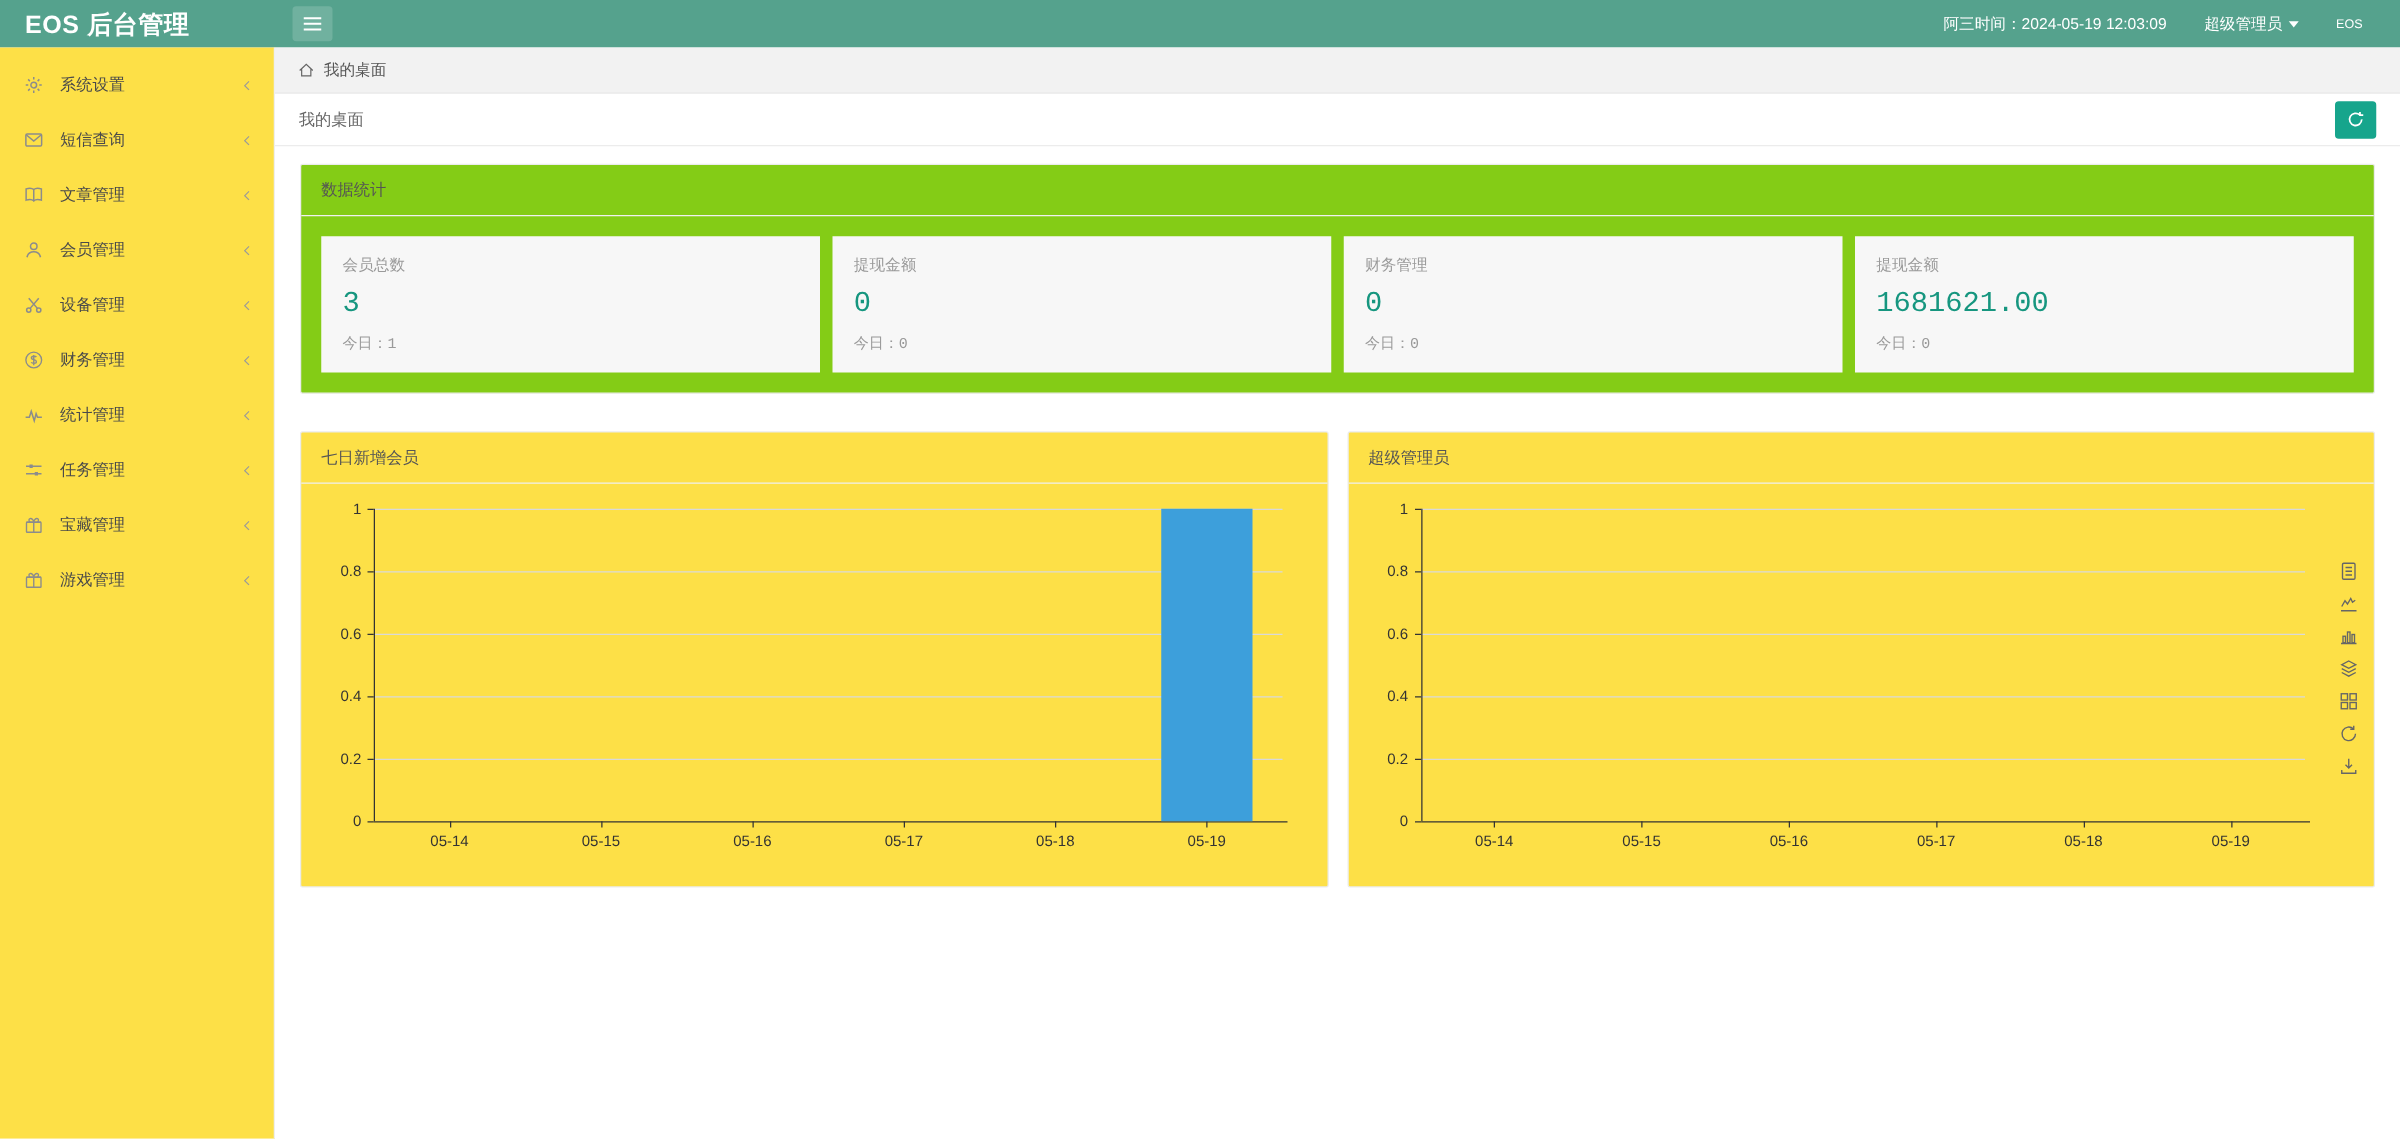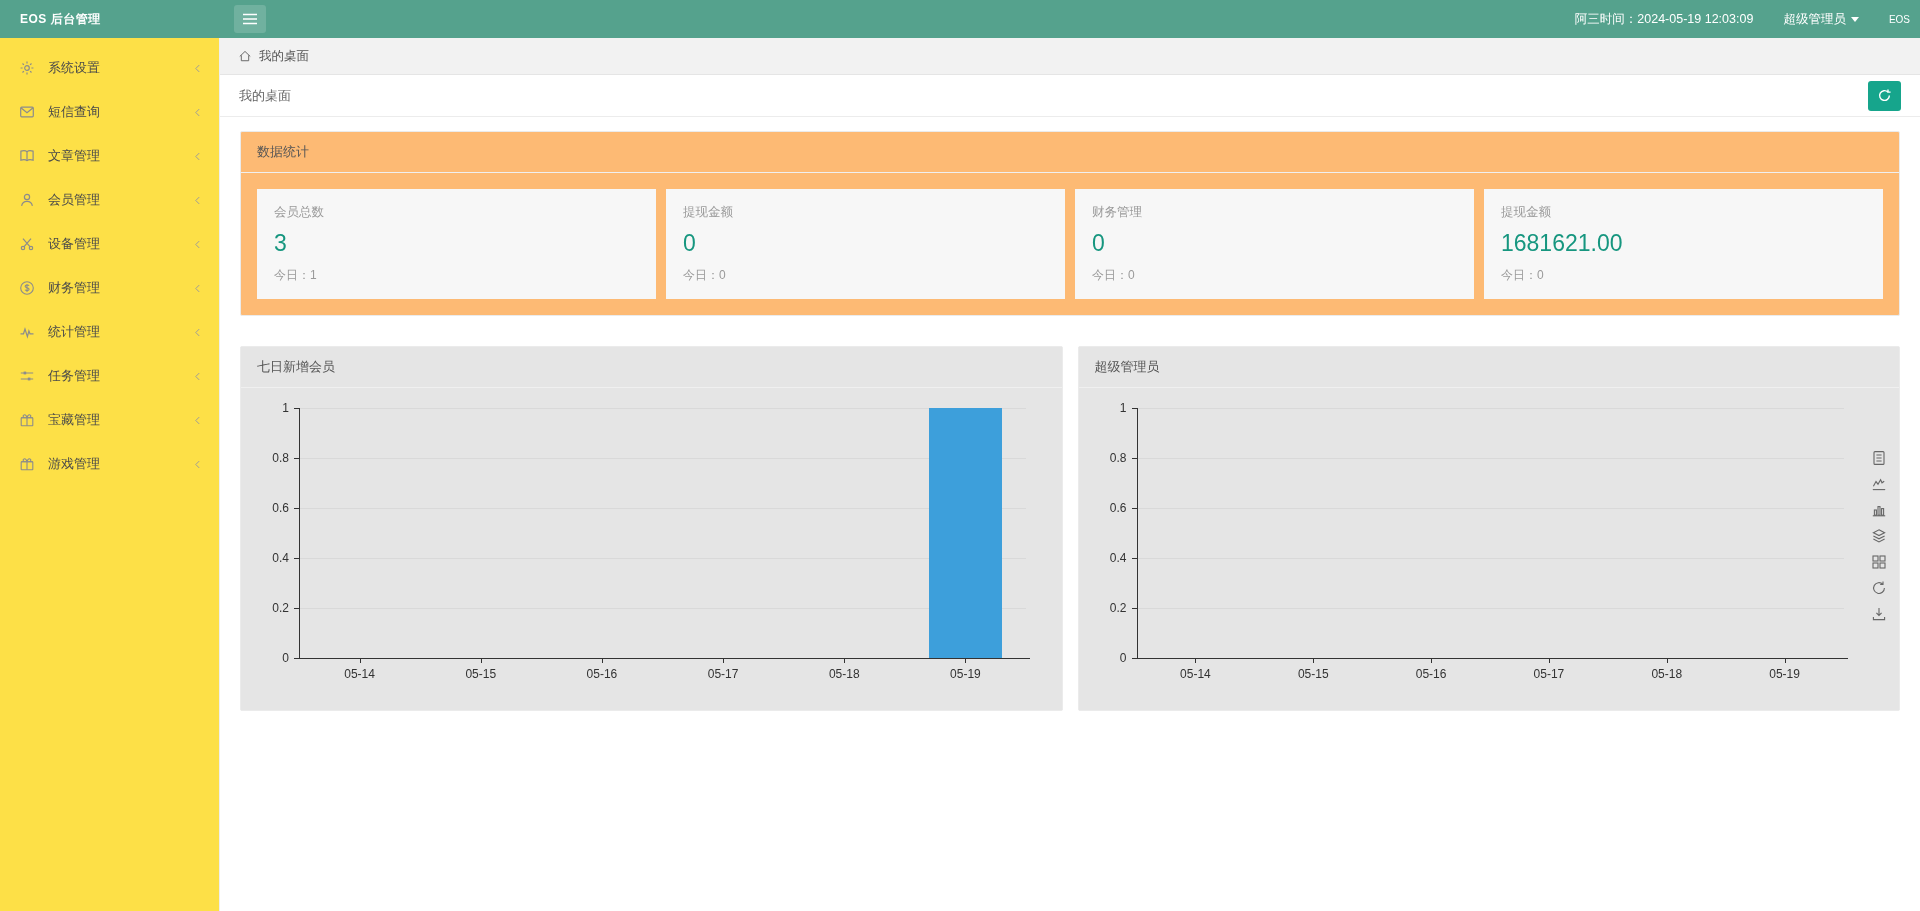--- a/index.html
+++ b/index.html
@@ -6,24 +6,24 @@
   html,body { margin:0; padding:0; }
   body {
     width:1920px; height:911px; overflow:hidden;
     font-family:"Liberation Sans","DejaVu Sans",sans-serif;
     background:#ffffff; color:#333;
   }
   .app { width:100%; height:100%; display:flex; flex-direction:column; }
 
   
   .header { flex:0 0 38px; background:#55a28d; display:flex; align-items:center; color:#fff; }
-  .brand { width:220px; padding-left:20px; font-size:12px; font-weight:bold; letter-spacing:.5px; }
+  .brand { width:220px; padding-left:20px; font-size:20px; font-weight:bold; letter-spacing:.5px; }
   .hamburger-btn { margin-left:14px; width:32px; height:28px; border:none; border-radius:3px;
     background:rgba(255,255,255,.16); color:#fff; display:flex; align-items:center; justify-content:center; cursor:pointer; }
-  .header-right { margin-left:auto; display:flex; align-items:center; gap:30px; padding-right:10px; font-size:12.5px; }
+  .header-right { margin-left:auto; display:flex; align-items:center; gap:30px; padding-right:30px; font-size:12.5px; }
   .user-menu { display:flex; align-items:center; gap:5px; cursor:pointer; }
   .caret { width:0; height:0; border-left:4px solid transparent; border-right:4px solid transparent; border-top:5px solid #fff; display:inline-block; }
   .logout { cursor:pointer; font-size:10px; }
 
   
   .body-row { flex:1; display:flex; min-height:0; }
   .sidebar { width:220px; background:#fde047; border-right:1px solid #eeeeee; padding-top:8px; }
   .sidebar-item { height:44px; display:flex; align-items:center; padding:0 16px 0 19px; font-size:13px; color:#4a4a4a; cursor:pointer; }
   .s-icon { width:16px; height:16px; color:#8c8c8c; margin-right:13px; flex:0 0 16px; }
   .s-icon svg, .chev svg, .t-icon svg { display:block; width:100%; height:100%; }
@@ -33,33 +33,33 @@
   .breadcrumb-bar { height:37px; background:#f2f2f2; border-bottom:1px solid #e5e5e5; display:flex; align-items:center; padding-left:18px; gap:7px; font-size:12.5px; color:#555; }
   .bc-home { width:14px; height:14px; color:#666; }
   .bc-home svg { display:block; width:100%; height:100%; }
   .tabbar { height:42px; background:#fff; border-bottom:1px solid #ececec; display:flex; align-items:center; padding:0 19px; }
   .tab-label { font-size:13px; color:#666; cursor:pointer; }
   .refresh-btn { margin-left:auto; width:33px; height:30px; background:#16a58c; border:none; border-radius:3px;
     color:#fff; display:flex; align-items:center; justify-content:center; cursor:pointer; }
   .refresh-btn svg { width:15px; height:15px; }
 
   .content { flex:1; padding:14px 20px; overflow:hidden; }
-  .panel { background:#fdba74; border:1px solid #ebebeb; border-radius:2px; }
+  .panel { background:#84cc16; border:1px solid #ebebeb; border-radius:2px;font-family:Liberation Mono, monospace; }
   .panel-header { height:41px; display:flex; align-items:center; padding-left:16px; font-size:13px; color:#555; border-bottom:1px solid #f0f0f0; }
 
   
   .cards { display:flex; gap:10px; padding:16px; }
   .card { flex:1; background:#f7f7f7; padding:15px 17px; }
   .card-label { font-size:12.5px; color:#9a9a9a; }
   .card-value { font-size:23px; color:#16967f; margin-top:9px; }
   .card-today { font-size:12px; color:#9a9a9a; margin-top:10px; }
 
   
   .charts-row { display:flex; gap:15px; margin-top:30px; }
-  .chart-panel { flex:1; background:#e5e5e5; border:1px solid #ebebeb; border-radius:2px; min-width:0; }
+  .chart-panel { flex:1; background:#fde047; border:1px solid #ebebeb; border-radius:2px; min-width:0; }
   .chart-body { height:322px; position:relative; }
   .cl { position:absolute; }
   .gridline { height:1px; background:#d9d9d9; }
   .yaxis-line { width:1px; background:#333; }
   .xaxis-line { height:1px; background:#333; }
   .ytick-mark { height:1px; width:5px; background:#333; }
   .xtick-mark { width:1px; height:5px; background:#333; }
   .ytick-label { font-size:12px; color:#333; transform:translateY(-50%); text-align:right; width:34px; }
   .xtick-label { font-size:12px; color:#333; transform:translateX(-50%); white-space:nowrap; }
   .chart-bar { position:absolute; }

